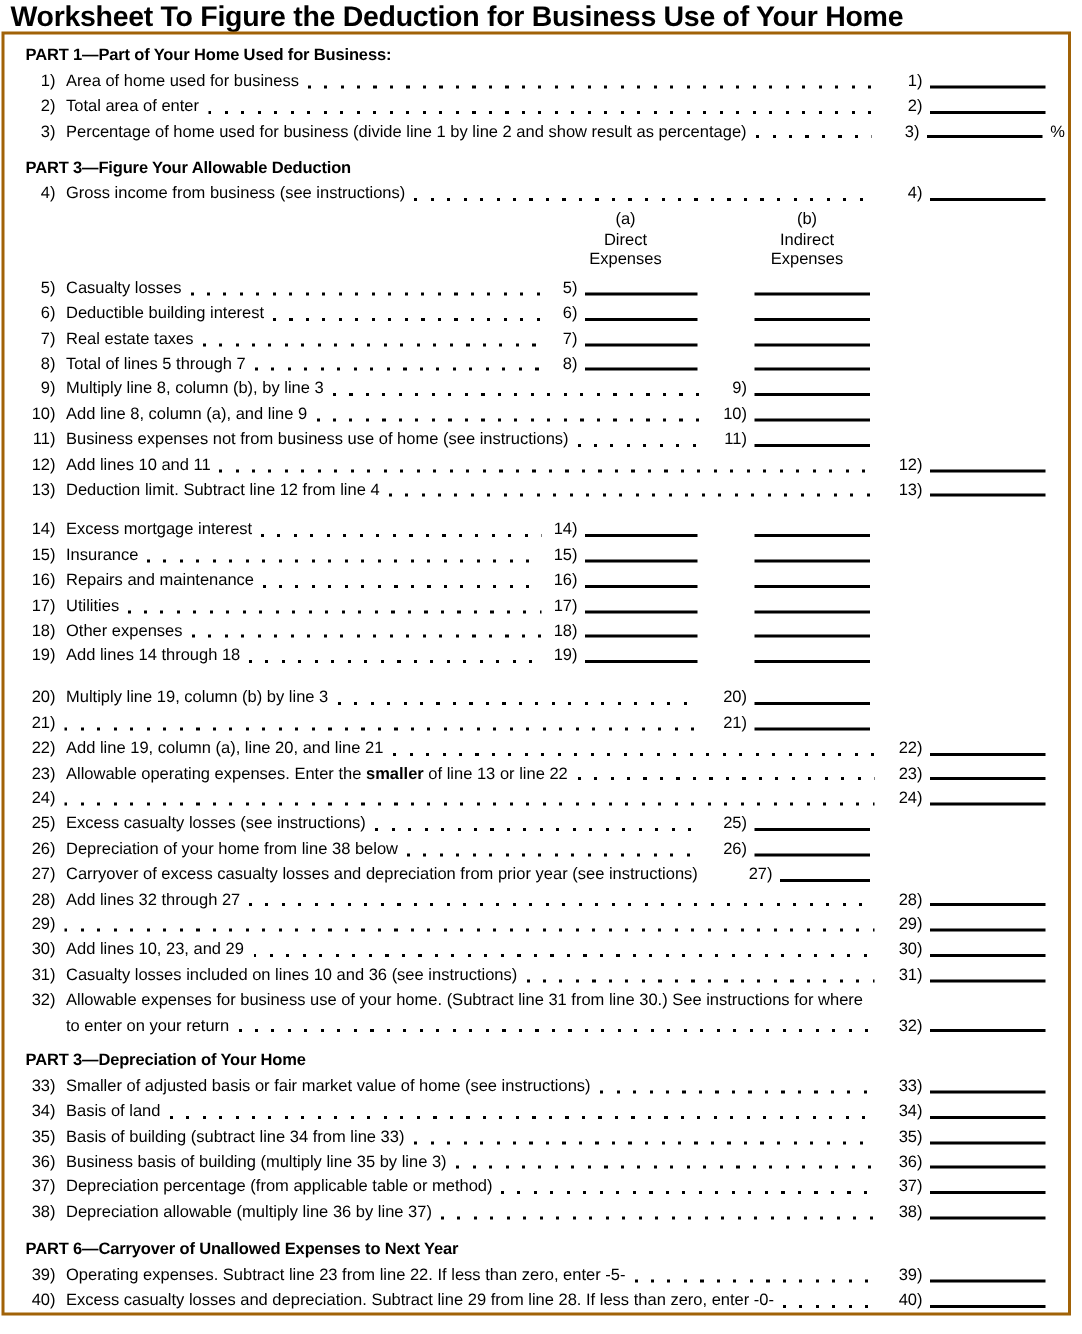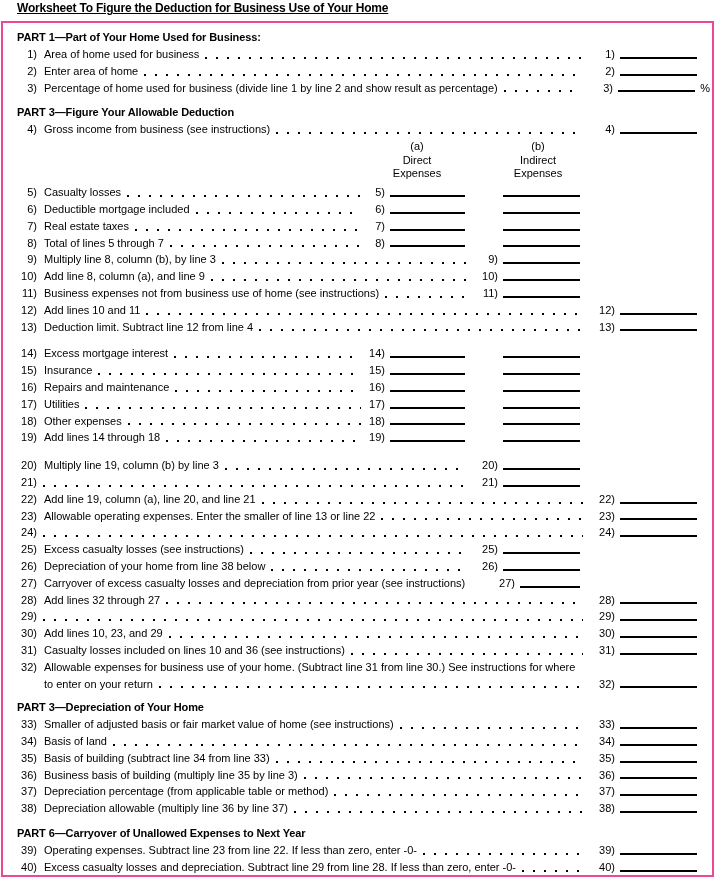--- a/index.html
+++ b/index.html
@@ -1,19 +1,19 @@
 <!DOCTYPE html>
 <html><head>
 <meta charset="utf-8">
 <style>
   html,body { margin:0; padding:0; background:#fff; }
   body { width:721px; height:889px; font-family:"Liberation Sans", sans-serif; font-size:11px; color:#000; }
   .page { position:relative; width:721px; height:889px; overflow:hidden; }
-  .title { position:absolute; top:1px; left:17px; font-size:12px; font-weight:bold; letter-spacing:-0.2px; white-space:nowrap;text-decoration:underline; }
-  .box { position:absolute; top:21px; left:1px; width:713px; height:856px; border:2px solid #ec4899; box-sizing:border-box; padding:6px 0 0 4px; overflow:hidden; }
+  .title { position:absolute; top:1px; left:7px; font-size:19px; font-weight:bold; letter-spacing:-0.2px; white-space:nowrap; }
+  .box { position:absolute; top:21px; left:1px; width:713px; height:856px; border:2px solid #a16207; box-sizing:border-box; padding:6px 0 0 4px; overflow:hidden; }
   .row { display:flex; height:16.8px; line-height:16.8px; align-items:stretch; }
   .num { flex:none; width:30px; text-align:right; }
   .indent { flex:none; width:30px; }
   .desc { flex:none; margin-left:7px; white-space:nowrap; }
   .leader { flex:1 1 0; position:relative; margin-right:4px; min-width:0; }
   .leader::before { content:""; position:absolute; left:6px; right:2px; bottom:4px; height:2px;
       background:repeating-linear-gradient(to right,#000 0 2px,transparent 2px 11px); }
   .fill { flex:1 1 4px; min-width:4px; }
   .alabel { flex:none; width:26px; text-align:right; margin-right:5px; }
   .alabel.a { width:18px; }
@@ -24,42 +24,42 @@
   .blank.cb { width:77px; margin-right:132px; }
   .blank.c27 { flex:0 1 60px; min-width:34px; margin-right:132px; }
   .absp { flex:none; width:38px; }
   .suffix { flex:none; width:15px; text-align:right; padding-right:2px; }
   .part-head { height:17px; line-height:17px; margin-left:10px; font-weight:bold; letter-spacing:-0.1px; white-space:nowrap; }
   .sp7{height:7px} .sp8{height:8px} .sp10{height:10px} .sp11{height:11px}
   .colheads { position:relative; height:46px; }
   .colhead { position:absolute; top:2px; width:90px; text-align:center; line-height:13.5px; }
   .colhead.a { left:365px; }
   .colhead.b { left:486px; }
-  b { font-weight:normal; }
+  b { font-weight:bold; }
 </style>
 </head>
 <body>
 
 <div class="page">
   <div class="title">Worksheet To Figure the Deduction for Business Use of Your Home</div>
 
   <div class="box">
 
     <div class="part-head">PART 1—Part of Your Home Used for Business:</div>
 
     <div class="row">
       <span class="num">1)</span>
       <span class="desc">Area of home used for business</span>
       <span class="leader"></span>
       <span class="alabel">1)</span>
       <span class="blank far"></span>
     </div>
     <div class="row">
       <span class="num">2)</span>
-      <span class="desc">Enter area of home</span>
+      <span class="desc">Total area of enter</span>
       <span class="leader"></span>
       <span class="alabel">2)</span>
       <span class="blank far"></span>
     </div>
     <div class="row">
       <span class="num">3)</span>
       <span class="desc">Percentage of home used for business (divide line 1 by line 2 and show result as percentage)</span>
       <span class="leader"></span>
       <span class="alabel">3)</span>
       <span class="blank far nopad"></span>
@@ -94,21 +94,21 @@
       <span class="num">5)</span>
       <span class="desc">Casualty losses</span>
       <span class="leader"></span>
       <span class="alabel a">5)</span>
       <span class="blank ca"></span>
       <span class="absp"></span>
       <span class="blank cb"></span>
     </div>
     <div class="row">
       <span class="num">6)</span>
-      <span class="desc">Deductible mortgage included</span>
+      <span class="desc">Deductible building interest</span>
       <span class="leader"></span>
       <span class="alabel a">6)</span>
       <span class="blank ca"></span>
       <span class="absp"></span>
       <span class="blank cb"></span>
     </div>
     <div class="row">
       <span class="num">7)</span>
       <span class="desc">Real estate taxes</span>
       <span class="leader"></span>
@@ -359,21 +359,21 @@
       <span class="leader"></span>
       <span class="alabel">38)</span>
       <span class="blank far"></span>
     </div>
 
     <div class="sp8"></div>
     <div class="part-head">PART 6—Carryover of Unallowed Expenses to Next Year</div>
 
     <div class="row">
       <span class="num">39)</span>
-      <span class="desc">Operating expenses. Subtract line 23 from line 22. If less than zero, enter -0-</span>
+      <span class="desc">Operating expenses. Subtract line 23 from line 22. If less than zero, enter -5-</span>
       <span class="leader"></span>
       <span class="alabel">39)</span>
       <span class="blank far"></span>
     </div>
     <div class="row">
       <span class="num">40)</span>
       <span class="desc">Excess casualty losses and depreciation. Subtract line 29 from line 28. If less than zero, enter -0-</span>
       <span class="leader"></span>
       <span class="alabel">40)</span>
       <span class="blank far"></span>

